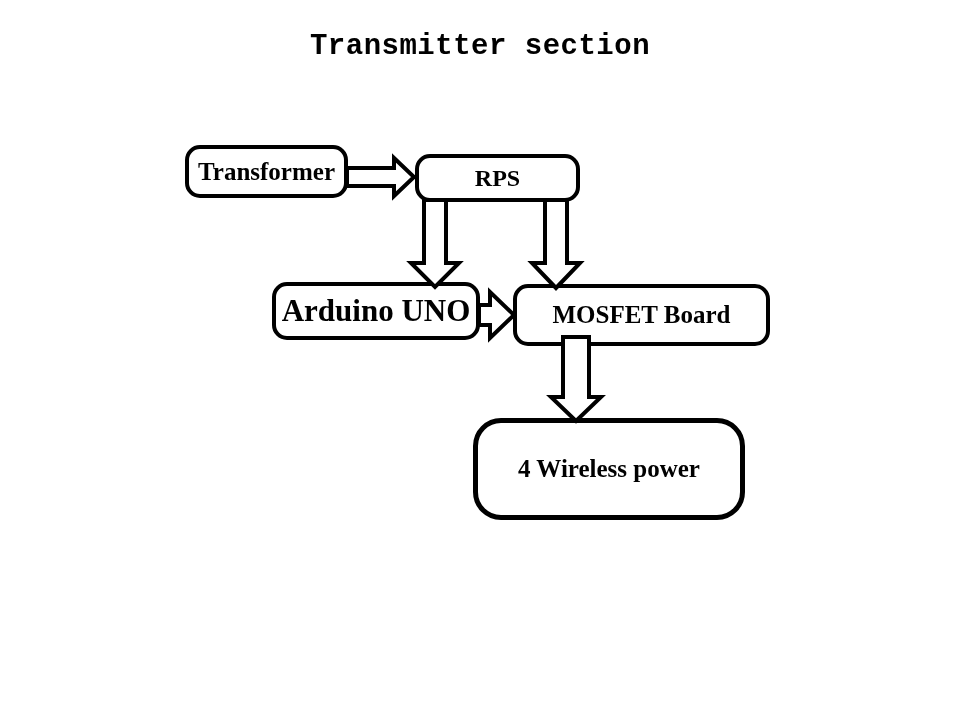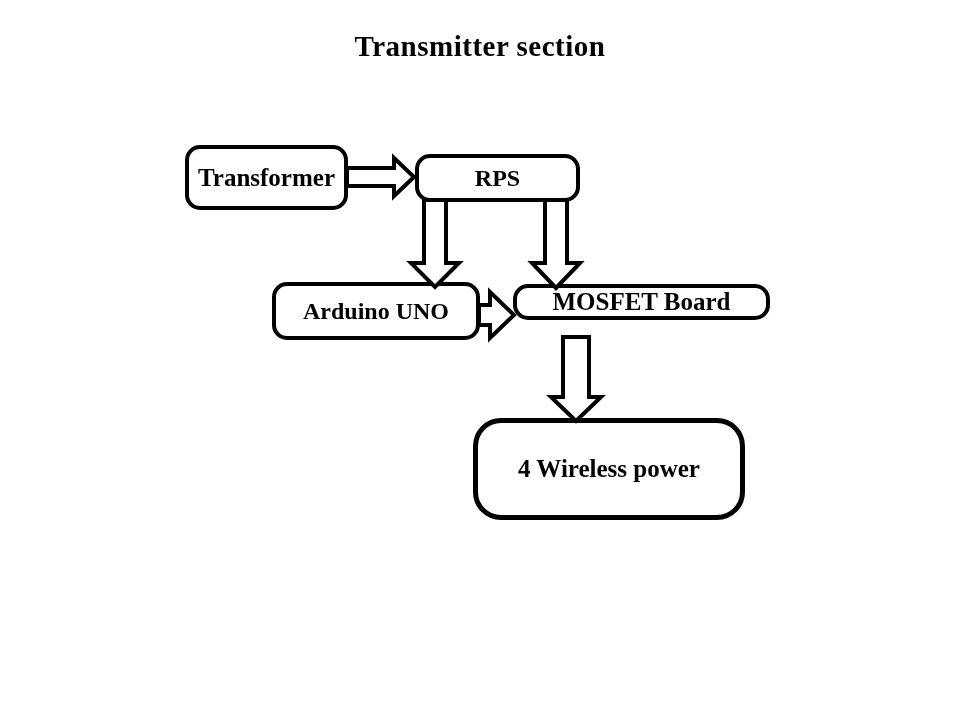--- a/index.html
+++ b/index.html
@@ -18,40 +18,41 @@
   }
   #title {
     position: absolute;
     left: 0;
     top: 30px;
     width: 960px;
     text-align: center;
     font-size: 29px;
     font-weight: bold;
     letter-spacing: 0.5px;
+    font-family: Liberation Mono, monospace;
   }
   .node {
     position: absolute;
     box-sizing: border-box;
     background: #ffffff;
     border: 4px solid #000000;
     border-radius: 15px;
     display: flex;
     flex-direction: column;
     align-items: center;
     justify-content: center;
     font-weight: bold;
     text-align: center;
     line-height: 1.25;
     z-index: 1;
   }
-  #node-transformer { left: 185px; top: 145px; width: 163px; height: 65px; font-size: 25px; }
+  #node-transformer { left: 185px; top: 145px; width: 163px; height: 53px; font-size: 25px; }
   #node-rps         { left: 415px; top: 154px; width: 165px; height: 48px; font-size: 24px; }
-  #node-arduino     { left: 272px; top: 282px; width: 208px; height: 58px; font-size: 24px; }
-  #node-mosfet      { left: 513px; top: 284px; width: 257px; height: 36px; font-size: 25px; }
+  #node-arduino     { left: 272px; top: 282px; width: 208px; height: 58px; font-size: 31px; }
+  #node-mosfet      { left: 513px; top: 284px; width: 257px; height: 62px; font-size: 25px; }
   #node-coils       { left: 473px; top: 418px; width: 272px; height: 102px; font-size: 25px;
                       border-width: 5px; border-radius: 28px; }
   #arrows {
     position: absolute;
     left: 0;
     top: 0;
     width: 960px;
     height: 720px;
     z-index: 2;
     pointer-events: none;

